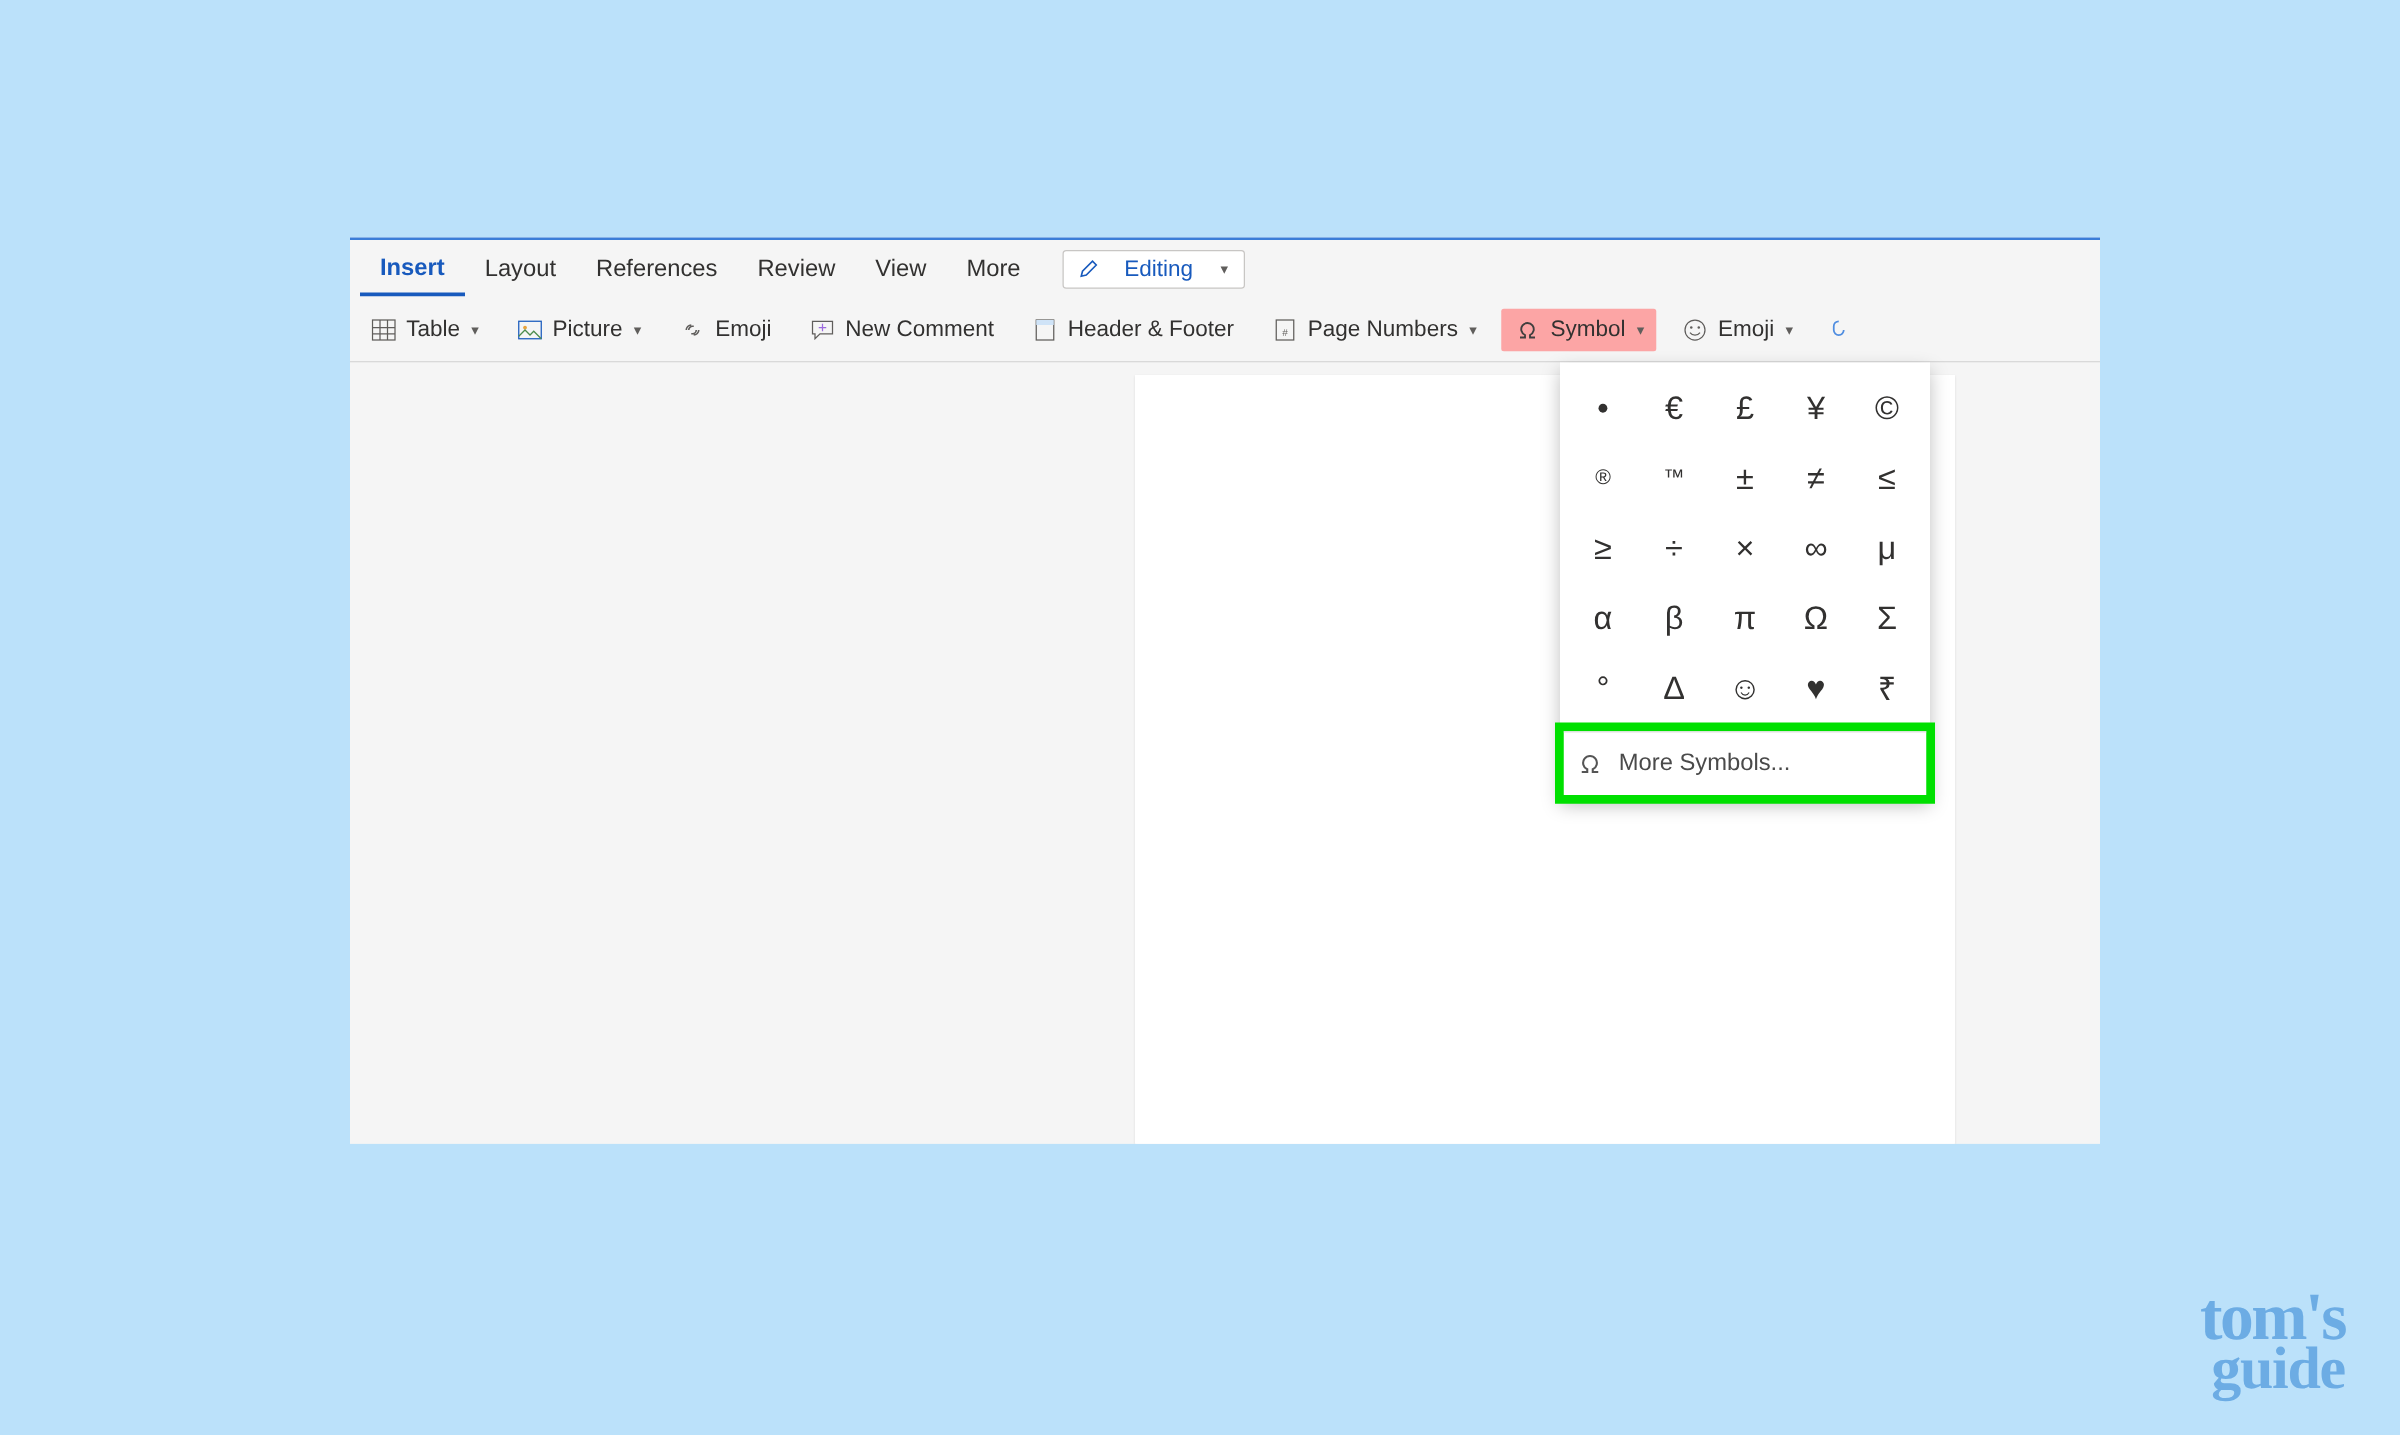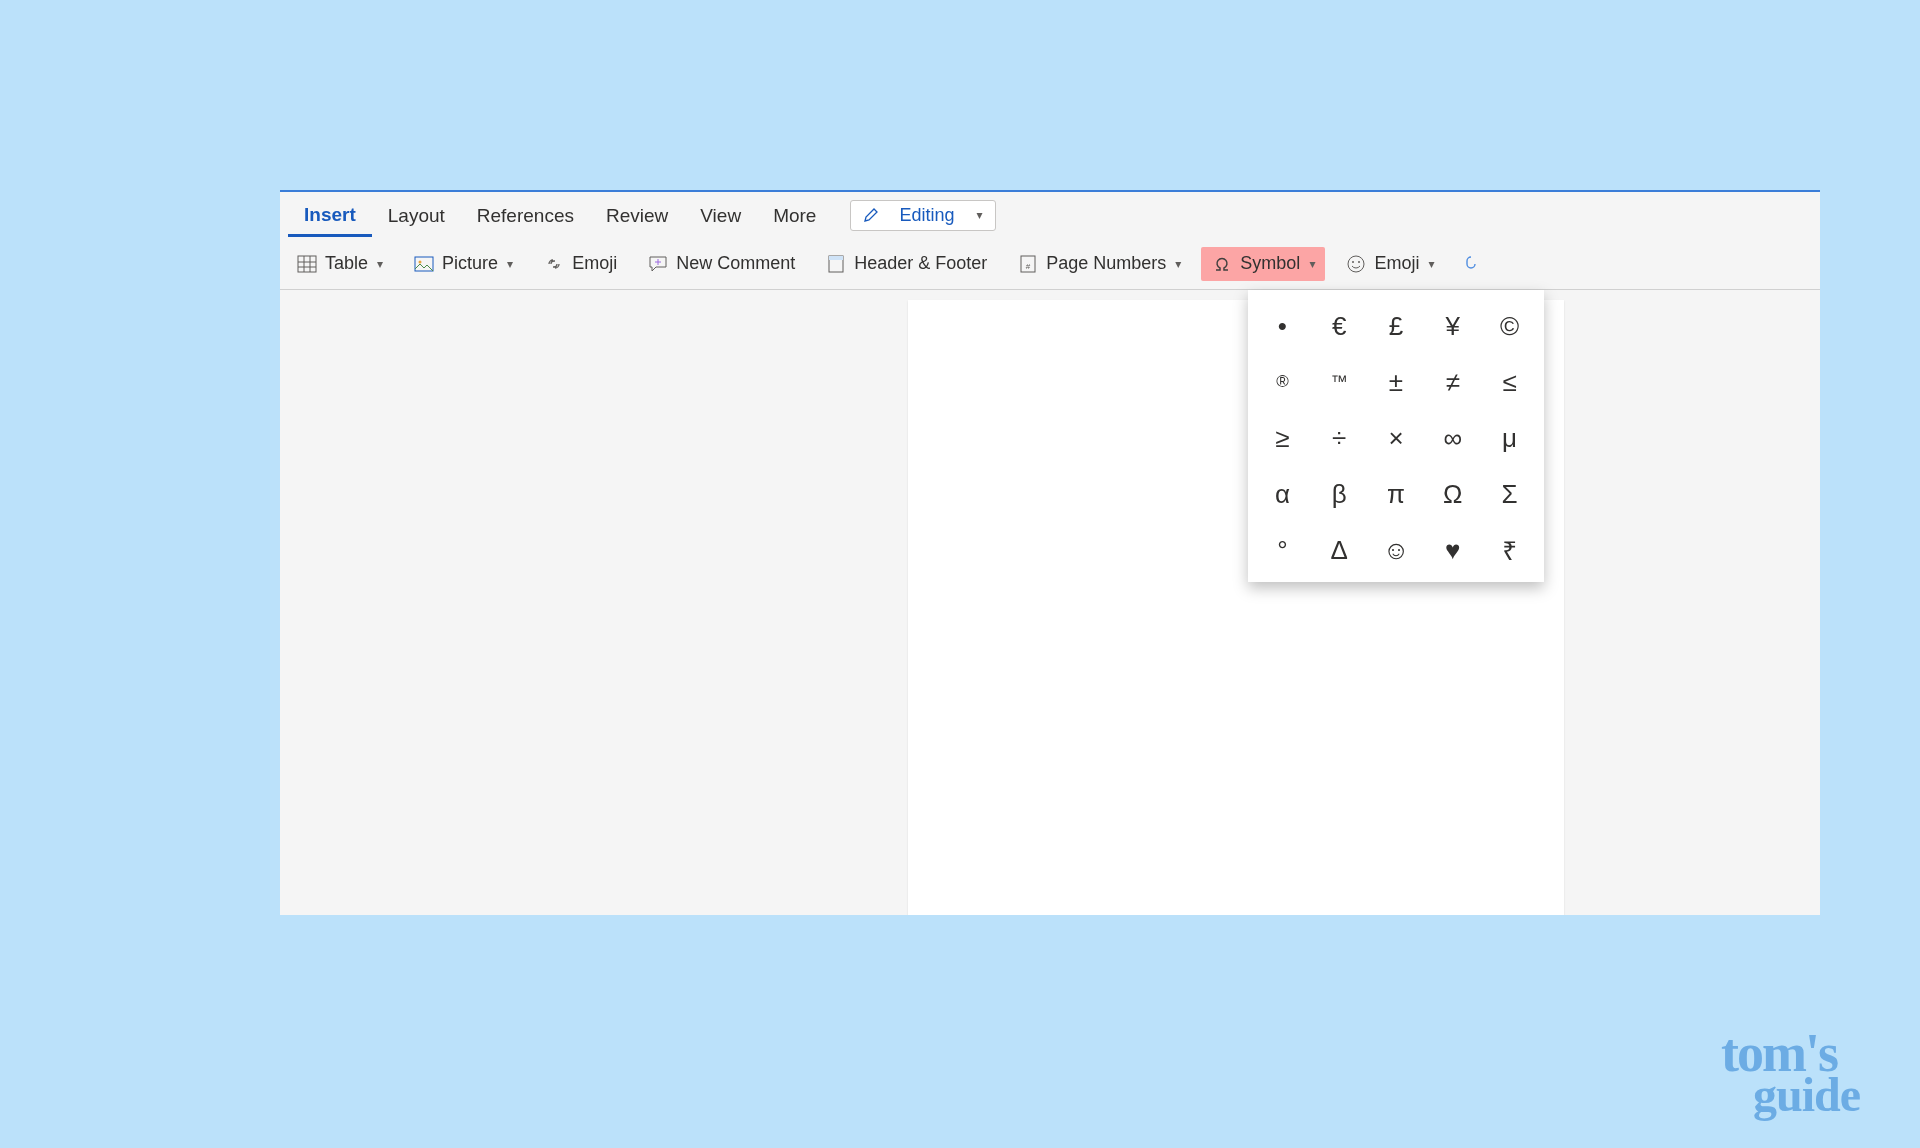--- a/index.html
+++ b/index.html
@@ -8,21 +8,21 @@
     background: #bbe1fa;
     width: 1920px;
     height: 1148px;
     position: relative;
     overflow: hidden;
   }
   .app-window {
     position: absolute;
     left: 280px;
     top: 190px;
-    width: 1540px;
+    width: 1400px;
     height: 725px;
     background: #f5f5f5;
     border-top: 2px solid #3b7dd8;
     overflow: hidden;
   }
   .tabs-bar {
     display: flex;
     align-items: center;
     padding: 0 8px;
     height: 46px;
@@ -127,27 +127,27 @@
     gap: 12px;
     padding: 14px 12px 14px 10px;
     border-top: 1px solid #e0e0e0;
     font-size: 19px;
     color: #4a4a4a;
     cursor: pointer;
   }
   .more-symbols .icon { width: 22px; height: 22px; display: inline-flex; align-items: center; justify-content: center; }
   .watermark {
     position: absolute;
-    right: 60px;
+    right: 44px;
     bottom: 34px;
     color: #6cace4;
     font-family: Georgia, serif;
     font-weight: 700;
     line-height: 0.8;
-    text-align: left;
+    text-align: right;
   }
   .watermark .l1 { font-size: 54px; letter-spacing: -2px; }
   .watermark .l2 { font-size: 48px; letter-spacing: -1px; margin-left: 32px; }
   svg { display: block; }
 </style>
 </head>
 <body>
 
 <div class="app-window">
 
@@ -286,20 +286,30 @@
       <div class="sym-cell">β</div>
       <div class="sym-cell">π</div>
       <div class="sym-cell">Ω</div>
       <div class="sym-cell">Σ</div>
       <div class="sym-cell">°</div>
       <div class="sym-cell">Δ</div>
       <div class="sym-cell">☺</div>
       <div class="sym-cell">♥</div>
       <div class="sym-cell">₹</div>
     </div>
+    <div class="more-symbols-wrap">
+      <div class="more-symbols">
+        <span class="icon">
+          <svg width="22" height="22" viewBox="0 0 20 20">
+              <path d="M5 16h3v-2a5 5 0 114 0v2h3M5 16h-1M15 16h1" fill="none" stroke="#555" stroke-width="1.5"></path>
+            </svg>
+        </span>
+        <span>More Symbols...</span>
+      </div>
+    </div>
   </div>
 
 </div>
 
 <div class="watermark">
   <div class="l1">tom's</div>
   <div class="l2">guide</div>
 </div>
 
 </body></html>

